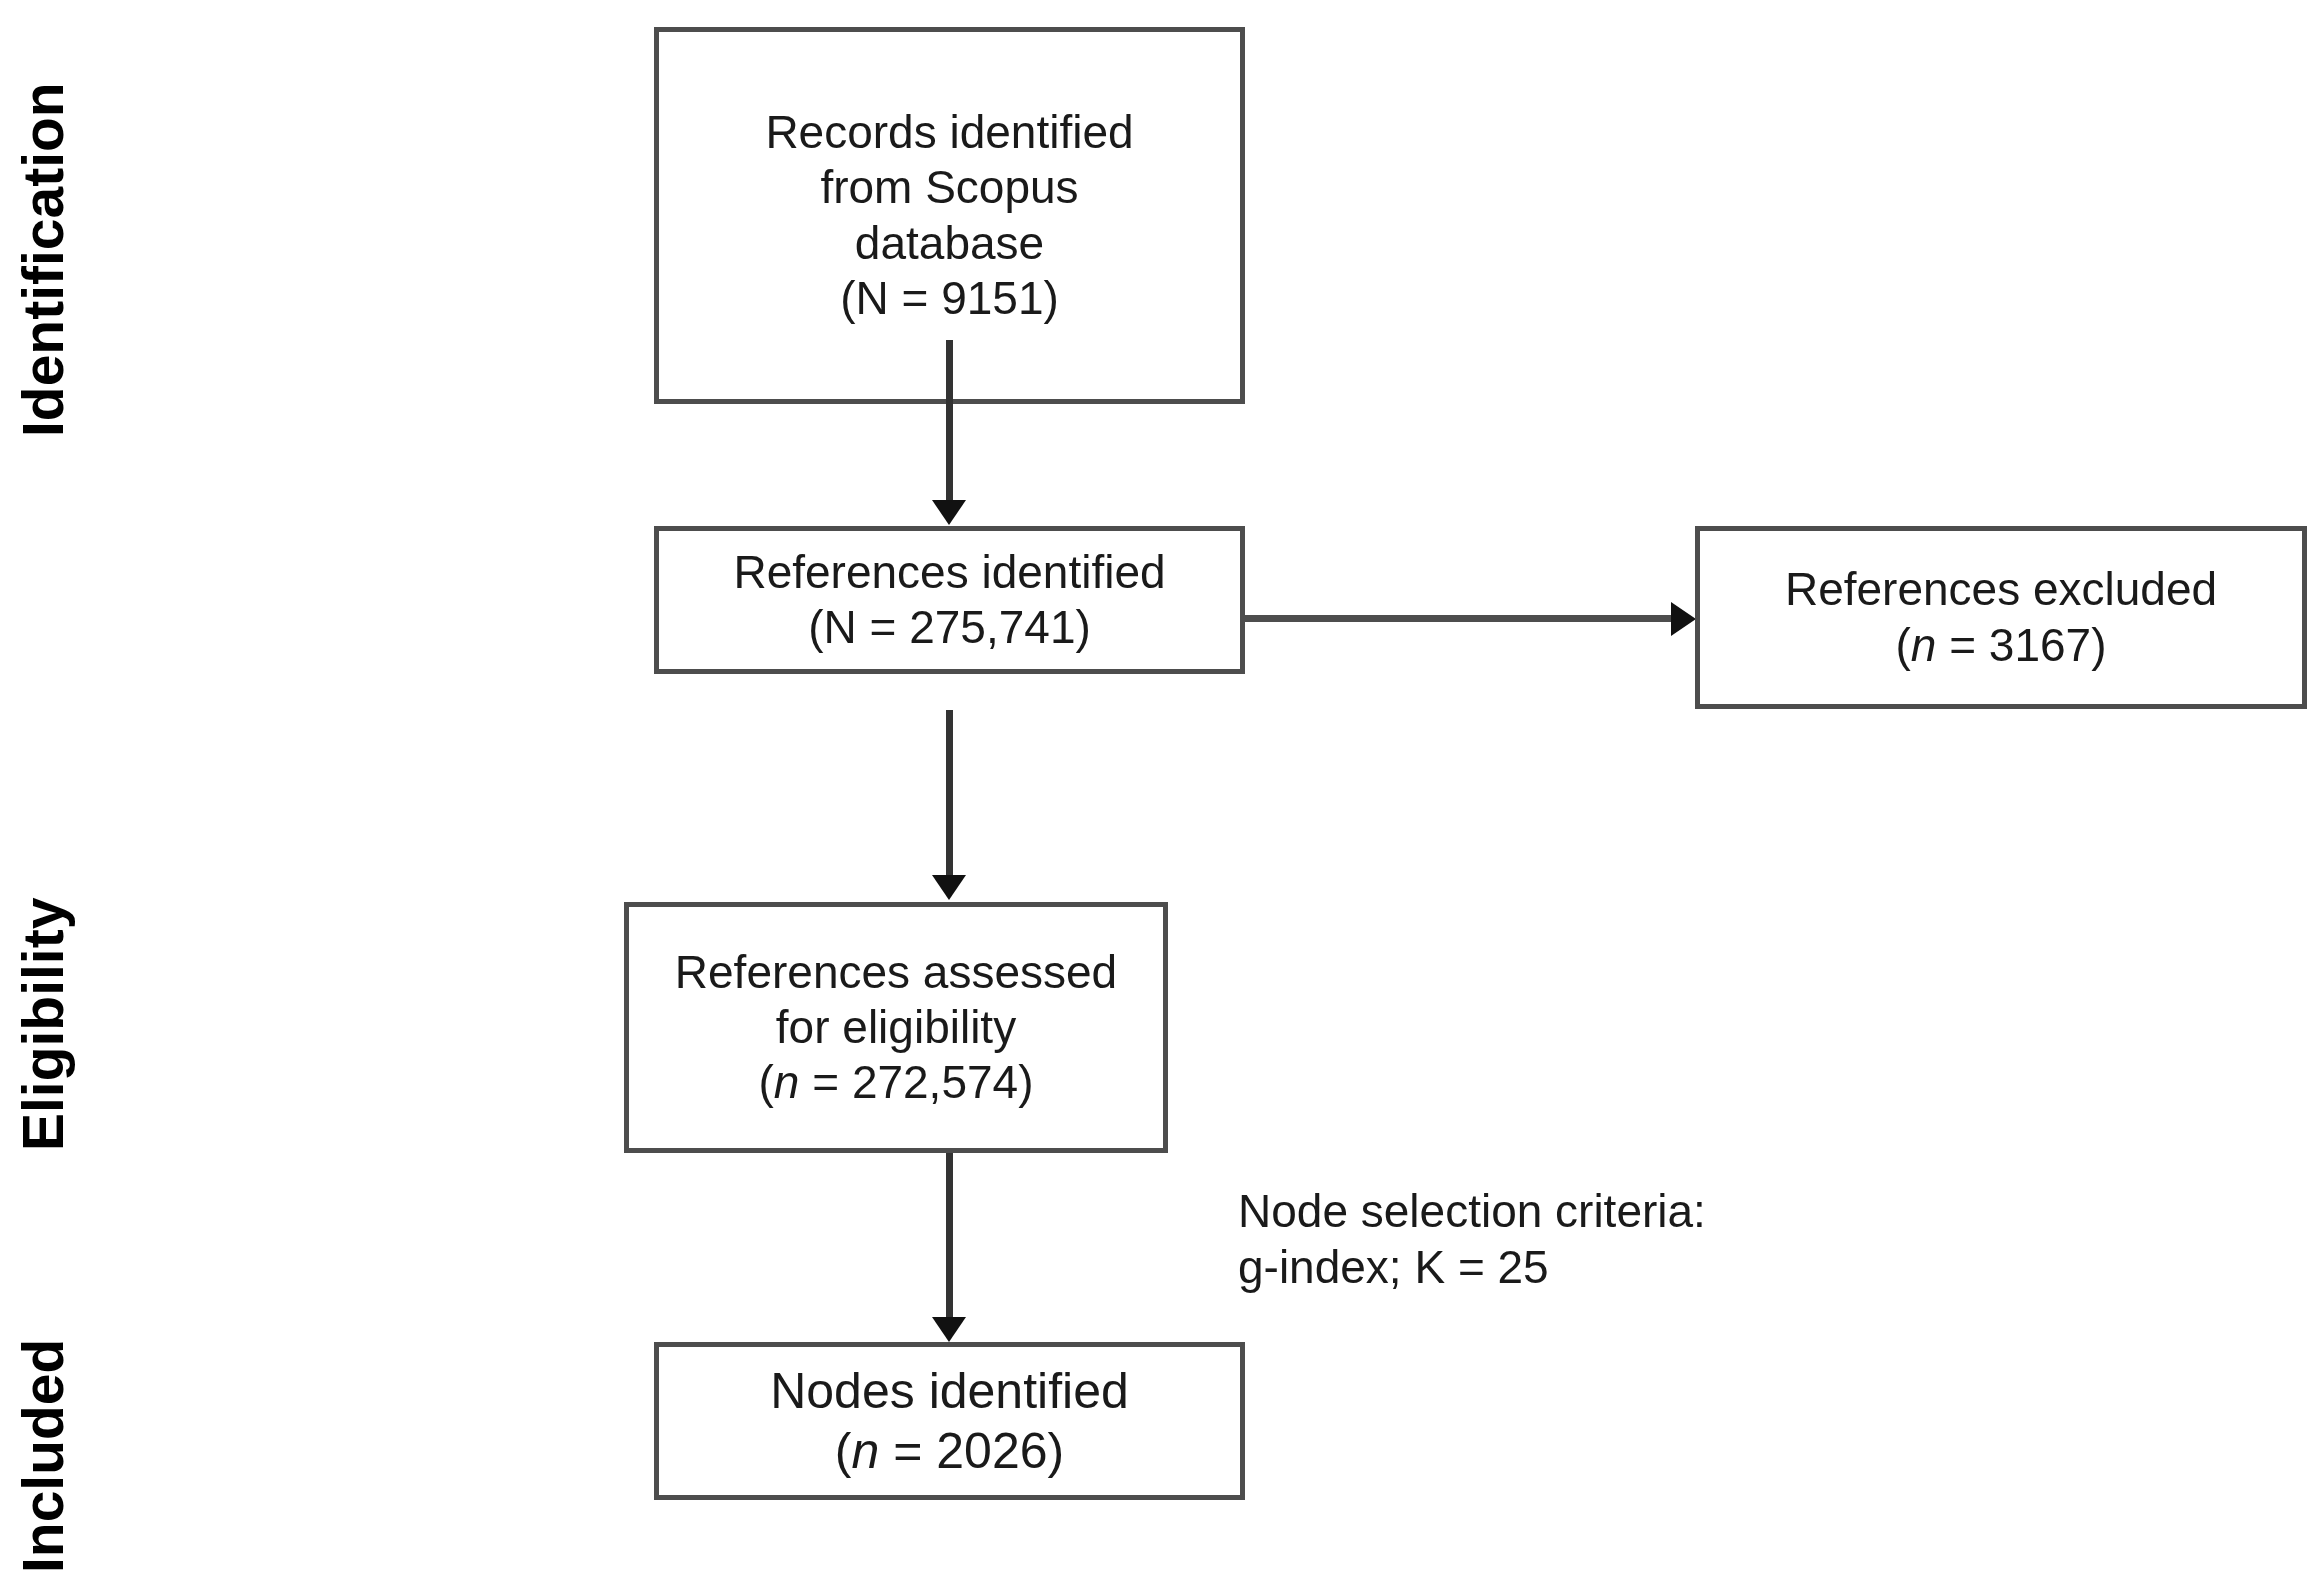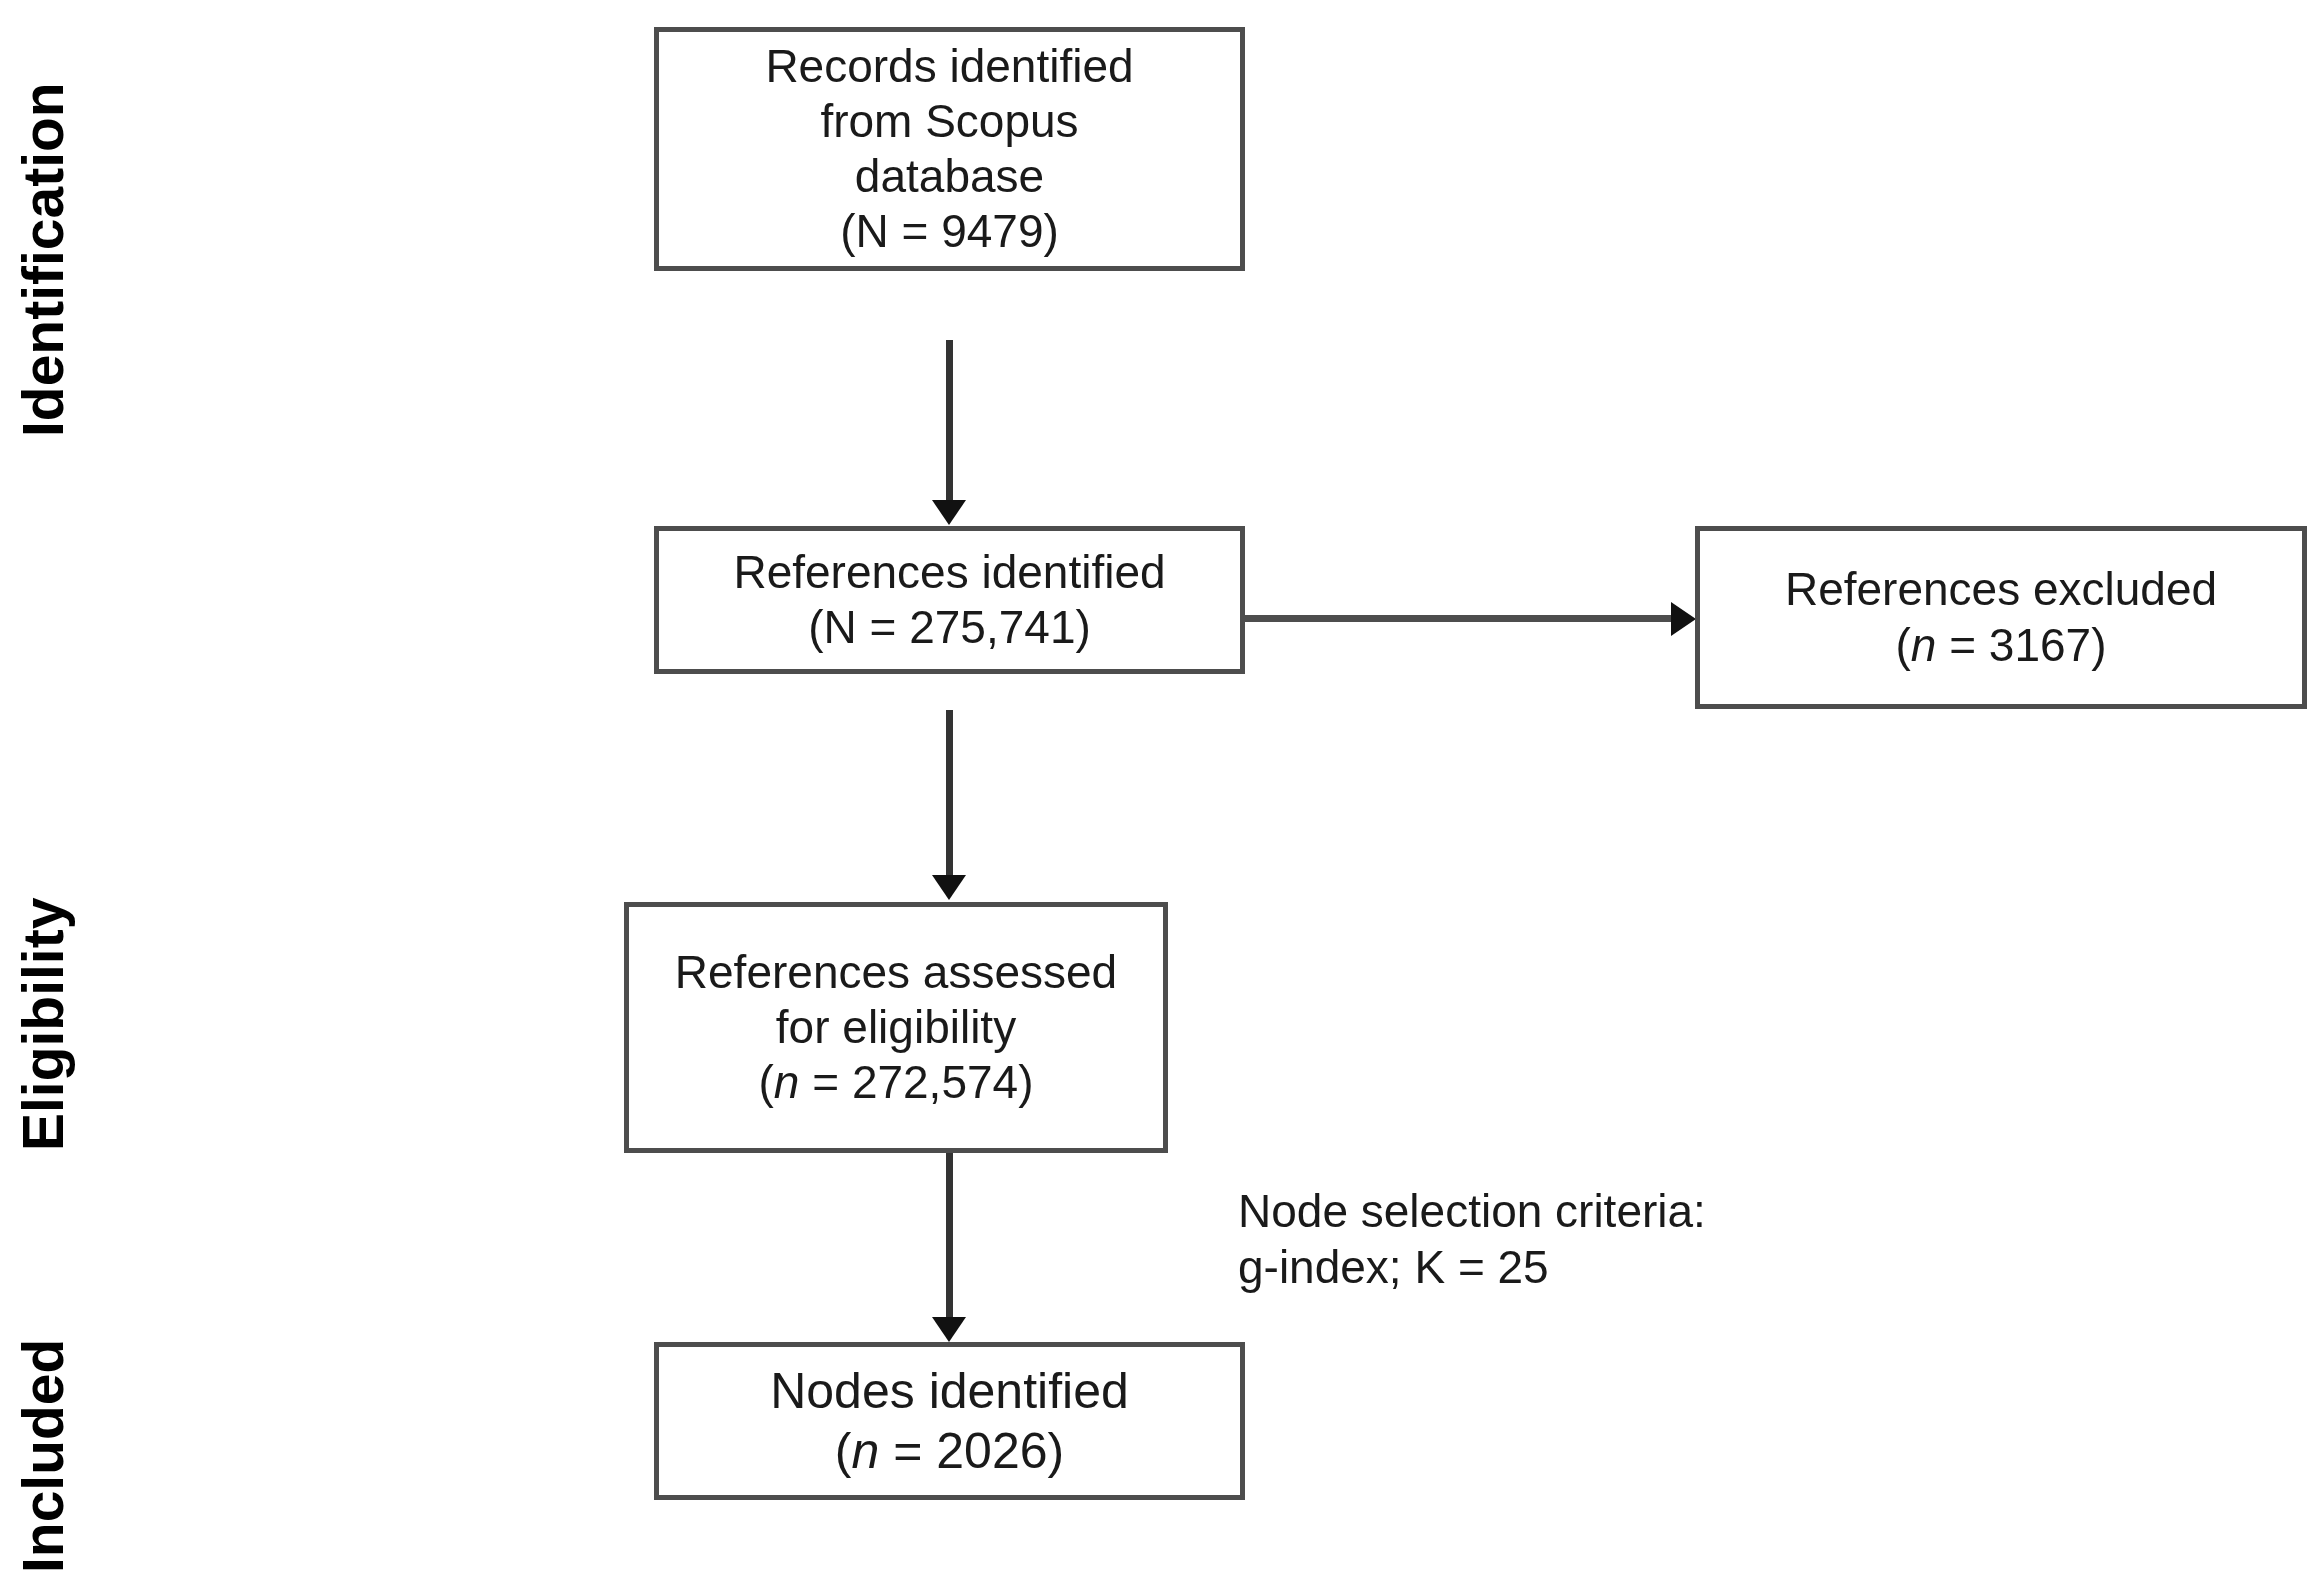--- a/index.html
+++ b/index.html
@@ -90,26 +90,26 @@
 <body>
 
 <div id="stage">
 
   <div class="phase-label" style="left: 10.2px; top: 437px; font-size: 57px;">Identification</div>
 
   <div class="phase-label" style="left: 10.2px; top: 1151px; font-size: 57px;">Eligibility</div>
 
   <div class="phase-label" style="left: 10.2px; top: 1573px; font-size: 57px;">Included</div>
 
-  <div class="flow-box" style="left: 654px; top: 27px; width: 591px; height: 244px;">
+  <div class="flow-box" style="left: 654px; top: 27px; width: 591px; height: 377px;">
     <div class="flow-box-text" style="font-size: 46px;">
       <span class="ln">Records identified</span>
       <span class="ln">from Scopus</span>
       <span class="ln">database</span>
-      <span class="ln">(N = 9479)</span>
+      <span class="ln">(N = 9151)</span>
     </div>
   </div>
 
   <div class="conn-v" style="left: 946px; top: 340px; height: 162px;"></div>
   <div class="arrow-down" style="left: 932px; top: 500px;"></div>
 
   <div class="flow-box" style="left: 654px; top: 526px; width: 591px; height: 148px;">
     <div class="flow-box-text" style="font-size: 46px;">
       <span class="ln">References identified</span>
       <span class="ln">(N = 275,741)</span>

